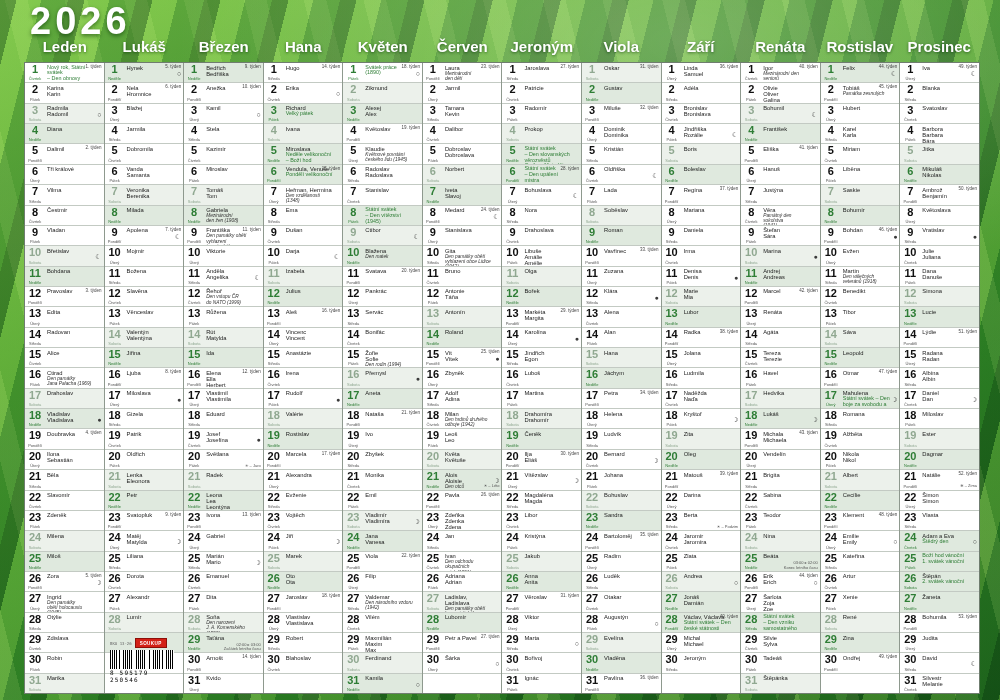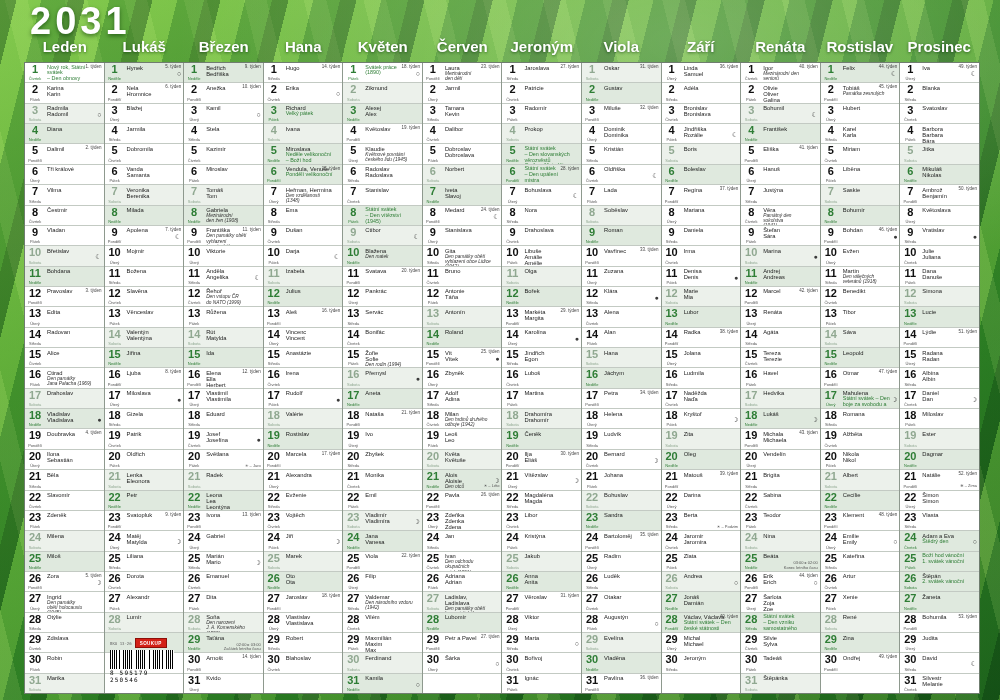--- a/index.html
+++ b/index.html
@@ -50,21 +50,21 @@
   .bc-top{display:flex;align-items:center;gap:3px}
   .bc-code{font-size:4px;color:#666;font-family:"DejaVu Sans Mono",monospace}
   .bc-logo{background:#d32016;color:#fff;font-size:4.6px;font-weight:bold;padding:1.5px 4px;border:0.5px solid #8d0f08;letter-spacing:.4px}
   .bc-bars{margin-top:2px;width:64px;height:19px;
     background:repeating-linear-gradient(90deg,#000 0 1px,#fff 1px 2.2px,#000 2.2px 2.8px,#fff 2.8px 4.3px)}
   .bc-num{font-size:6px;color:#000;letter-spacing:1.2px;font-family:"DejaVu Sans Mono",monospace}
 </style>
 </head>
 <body>
 
-<div class="title">2031</div>
+<div class="title">2026</div>
 <div class="months-row" id="months-row">
     <div class="month-label">Leden</div>
     <div class="month-label">Lukáš</div>
     <div class="month-label">Březen</div>
     <div class="month-label">Hana</div>
     <div class="month-label">Květen</div>
     <div class="month-label">Červen</div>
     <div class="month-label">Jeroným</div>
     <div class="month-label">Viola</div>
     <div class="month-label">Září</div>

